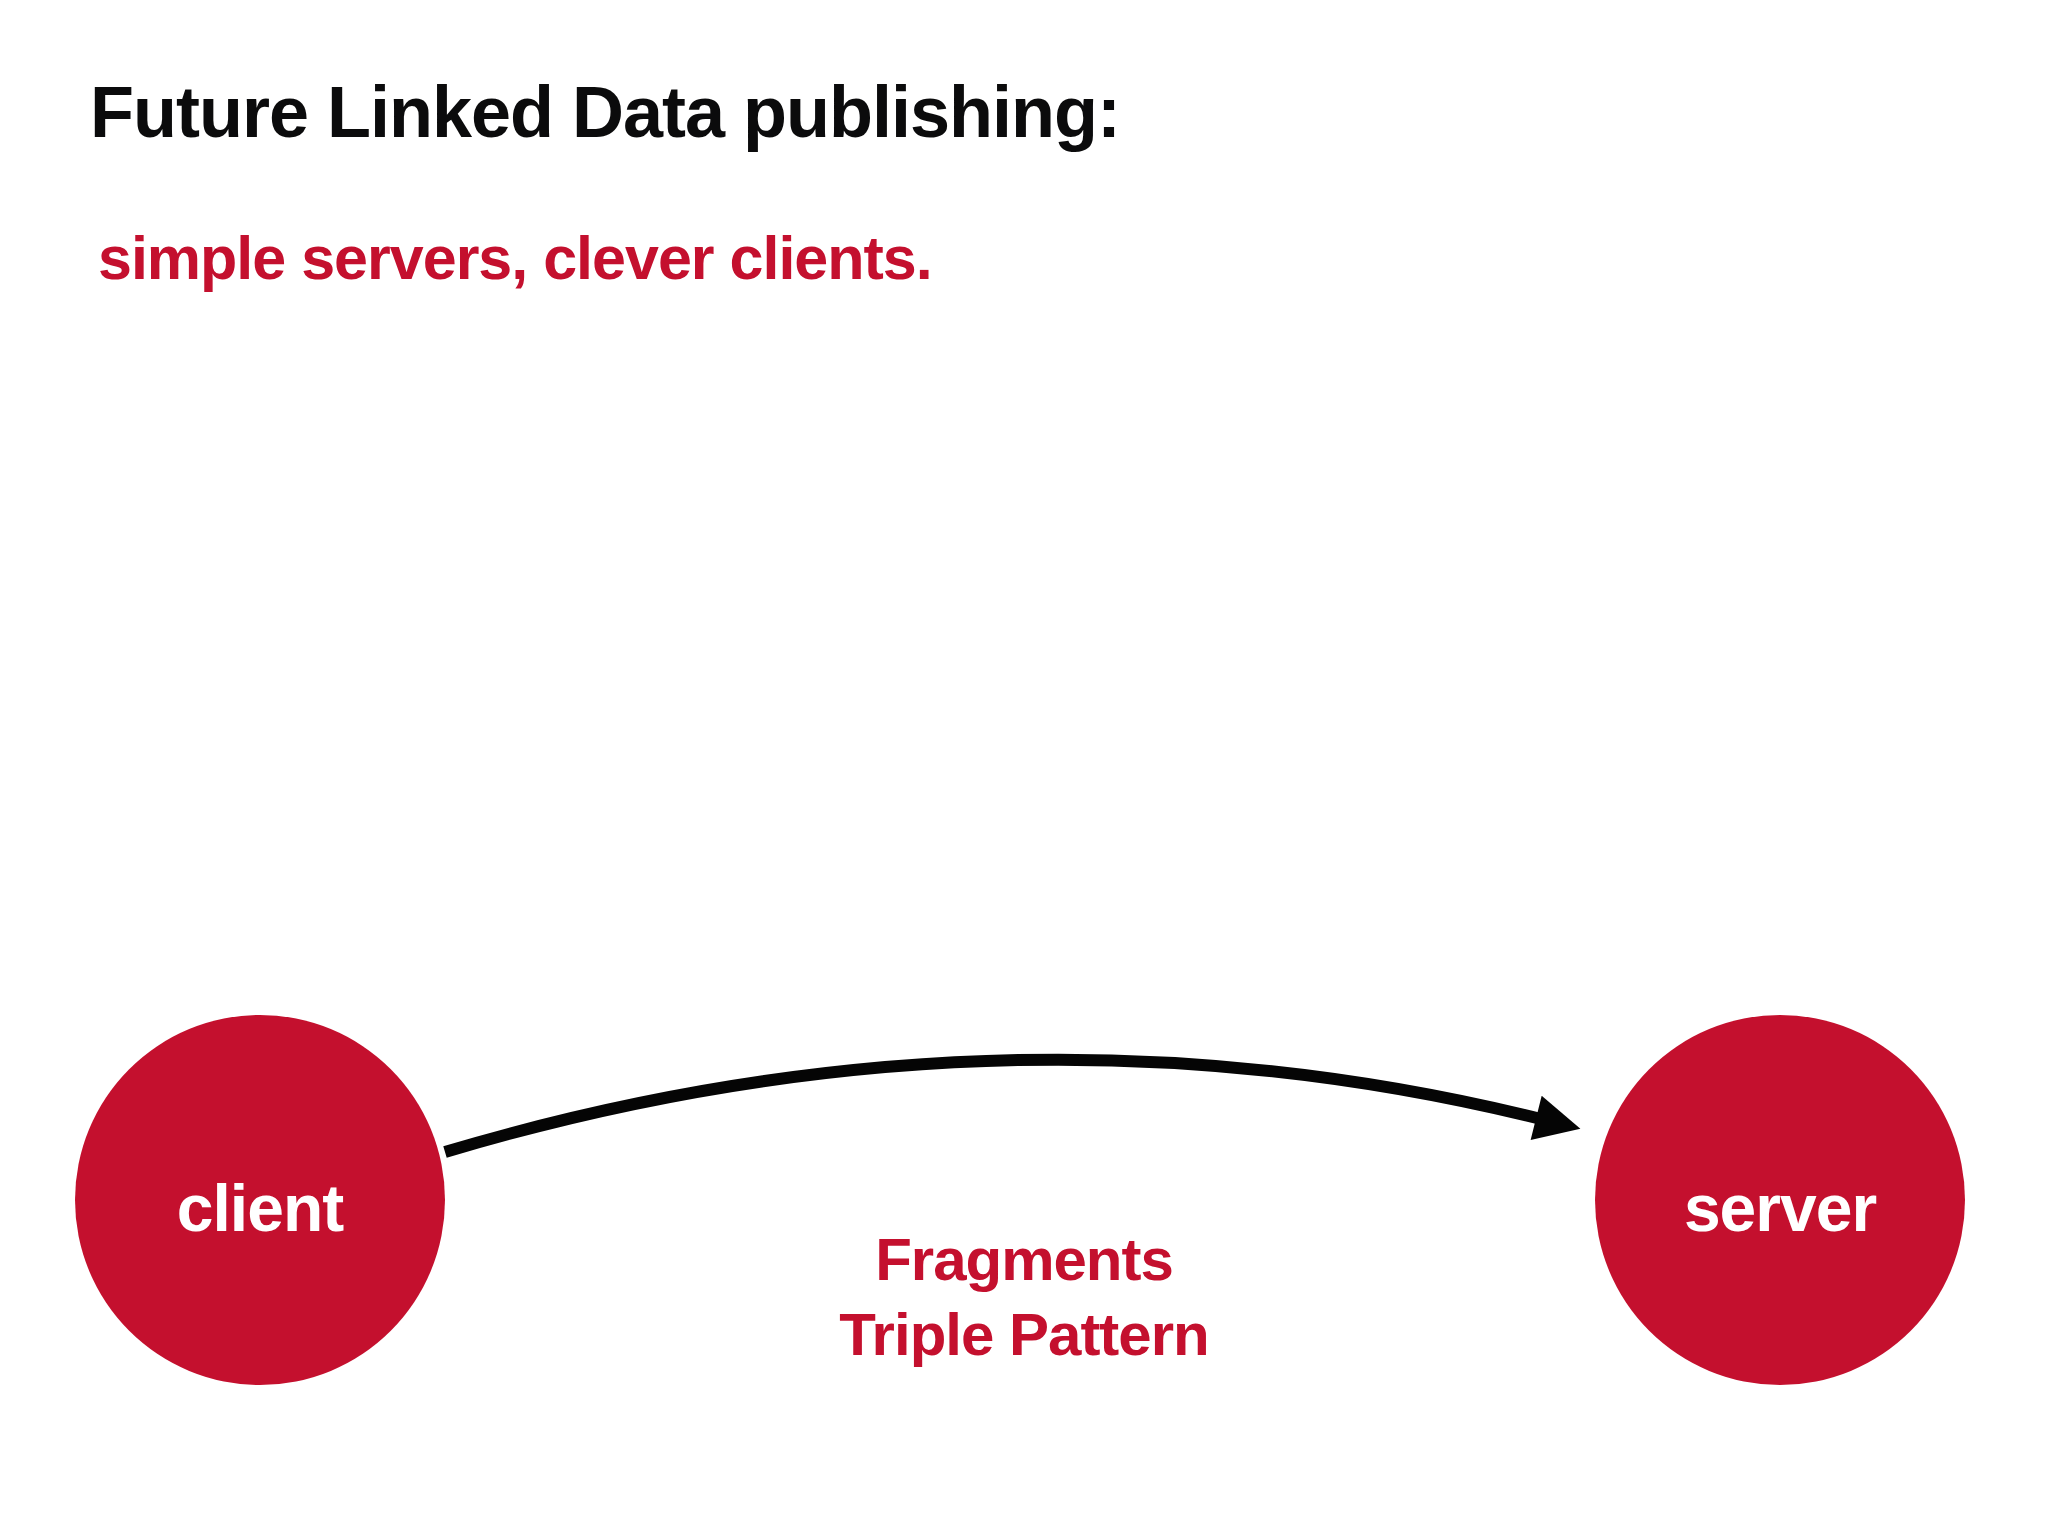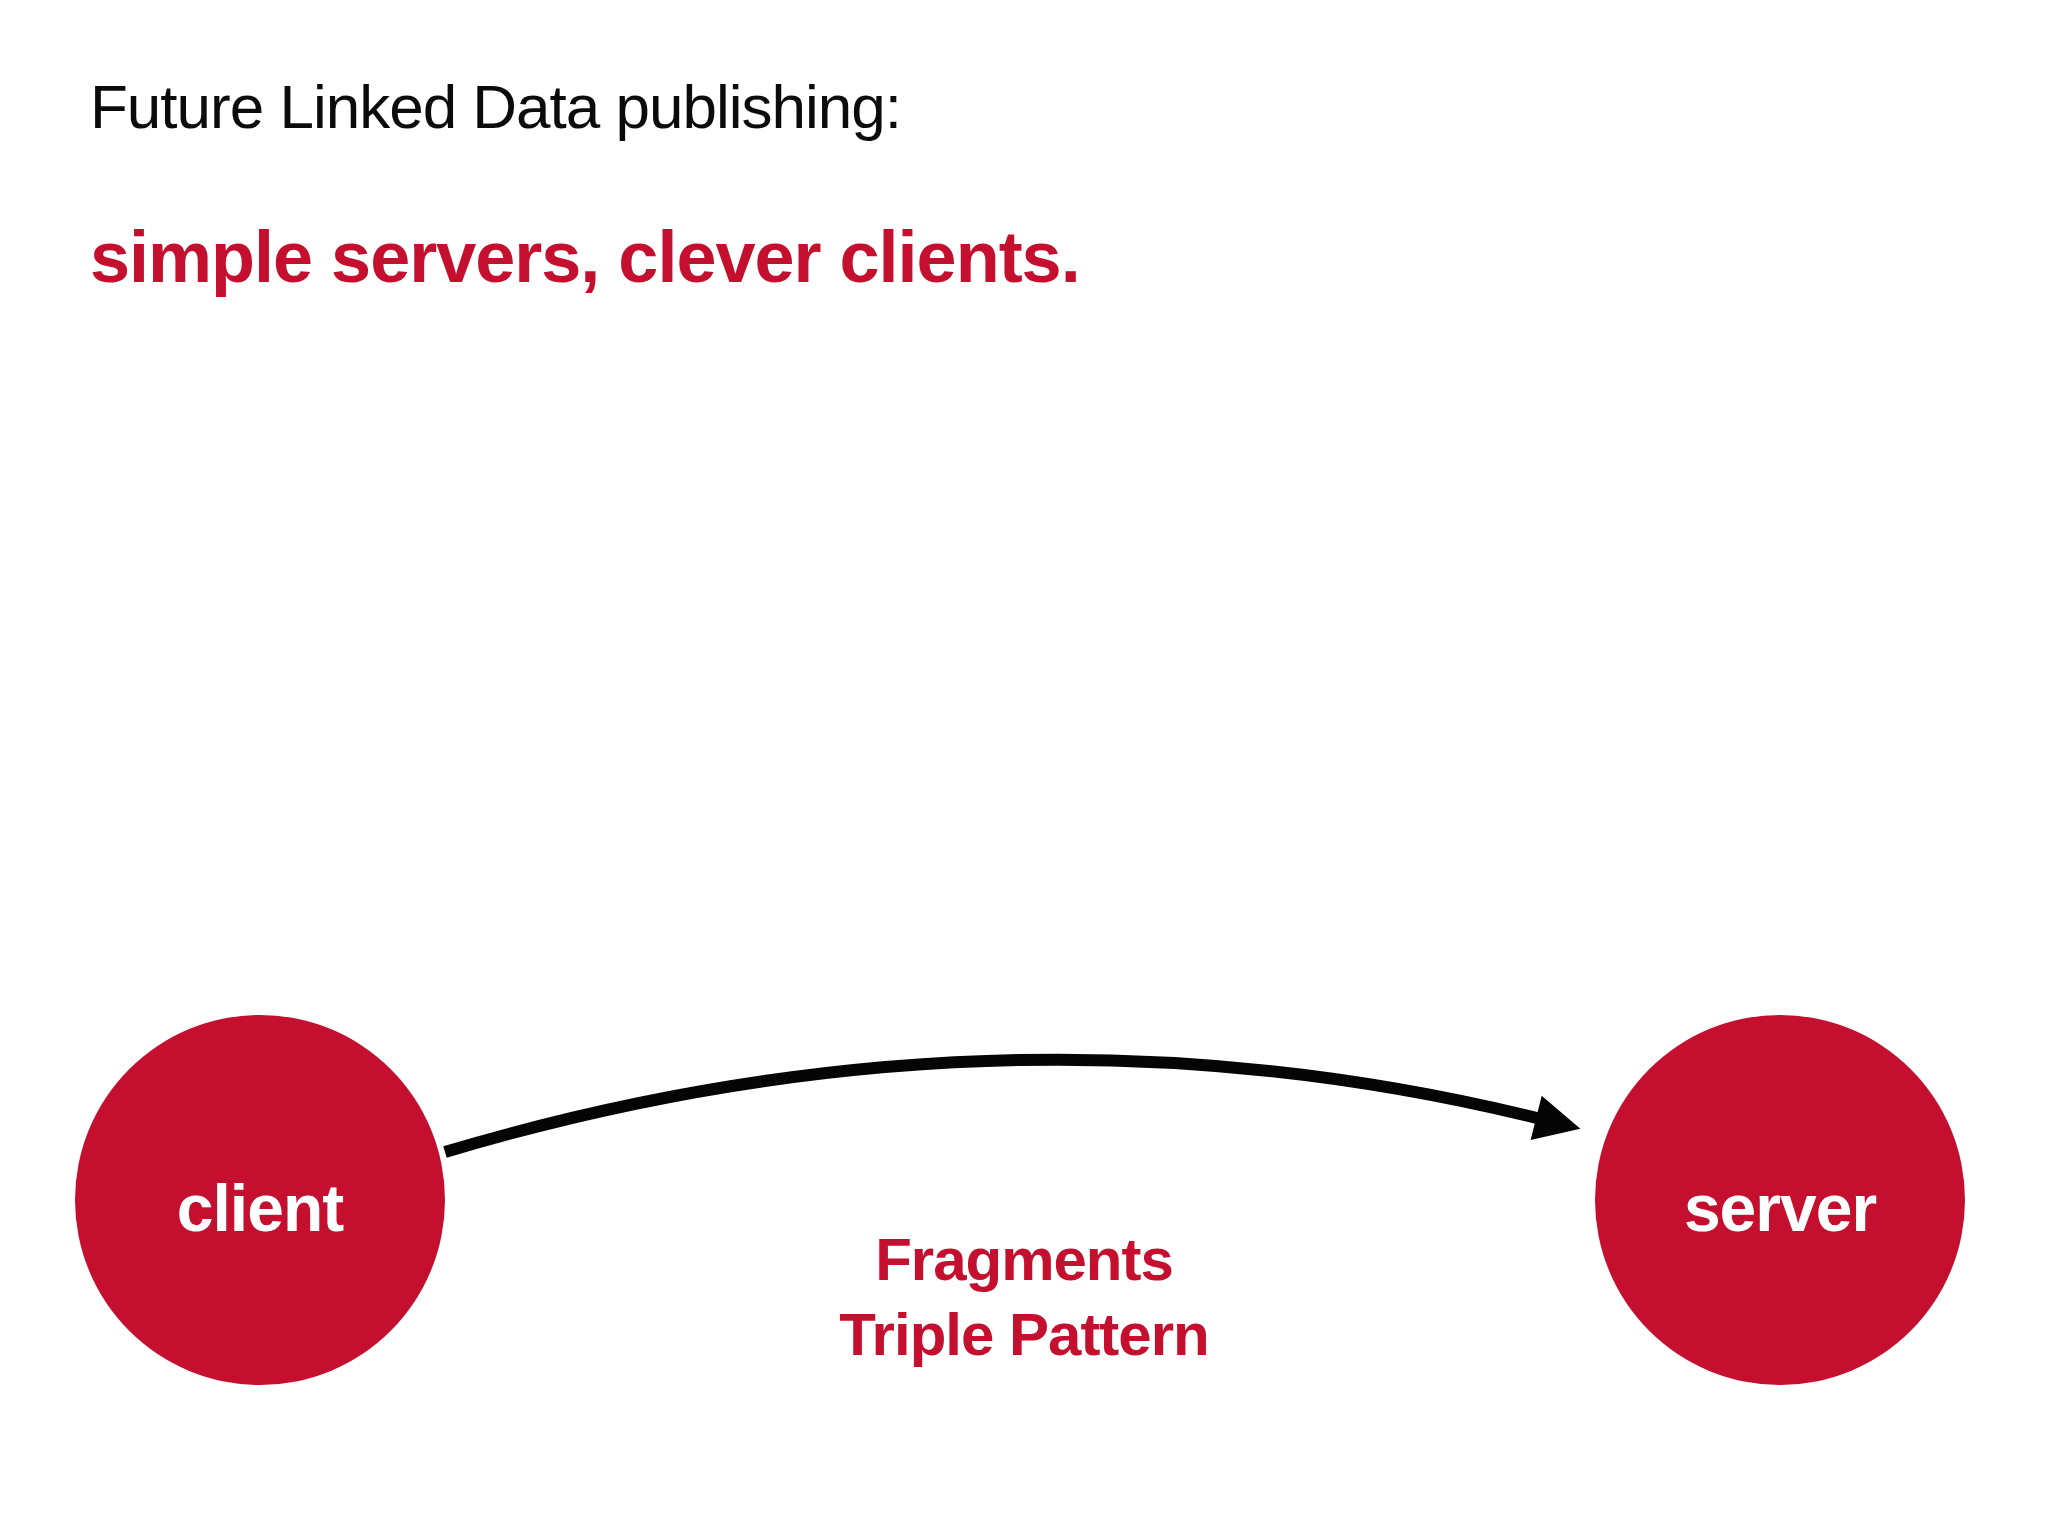--- a/index.html
+++ b/index.html
@@ -21,33 +21,33 @@
     height: 1536px;
     background: var(--background);
     overflow: hidden;
     font-family: "Liberation Sans", sans-serif;
   }
   .title {
     position: absolute;
     left: 90px;
     top: 70px;
     margin: 0;
-    font-size: 62px;
-    font-weight: 400;
+    font-size: 72px;
+    font-weight: 700;
     letter-spacing: -1px;
     line-height: 1.18;
     color: var(--title-black);
     white-space: nowrap;
   }
   .subtitle {
     position: absolute;
     left: 90px;
     top: 215px;
-    margin: 0;
-    font-size: 72px;
+    margin: 8px;
+    font-size: 61px;
     font-weight: 700;
     letter-spacing: -1px;
     line-height: 1.18;
     color: var(--accent-red);
     white-space: nowrap;
   }
   .query {
     position: absolute;
     left: 0;
     top: 900px;

